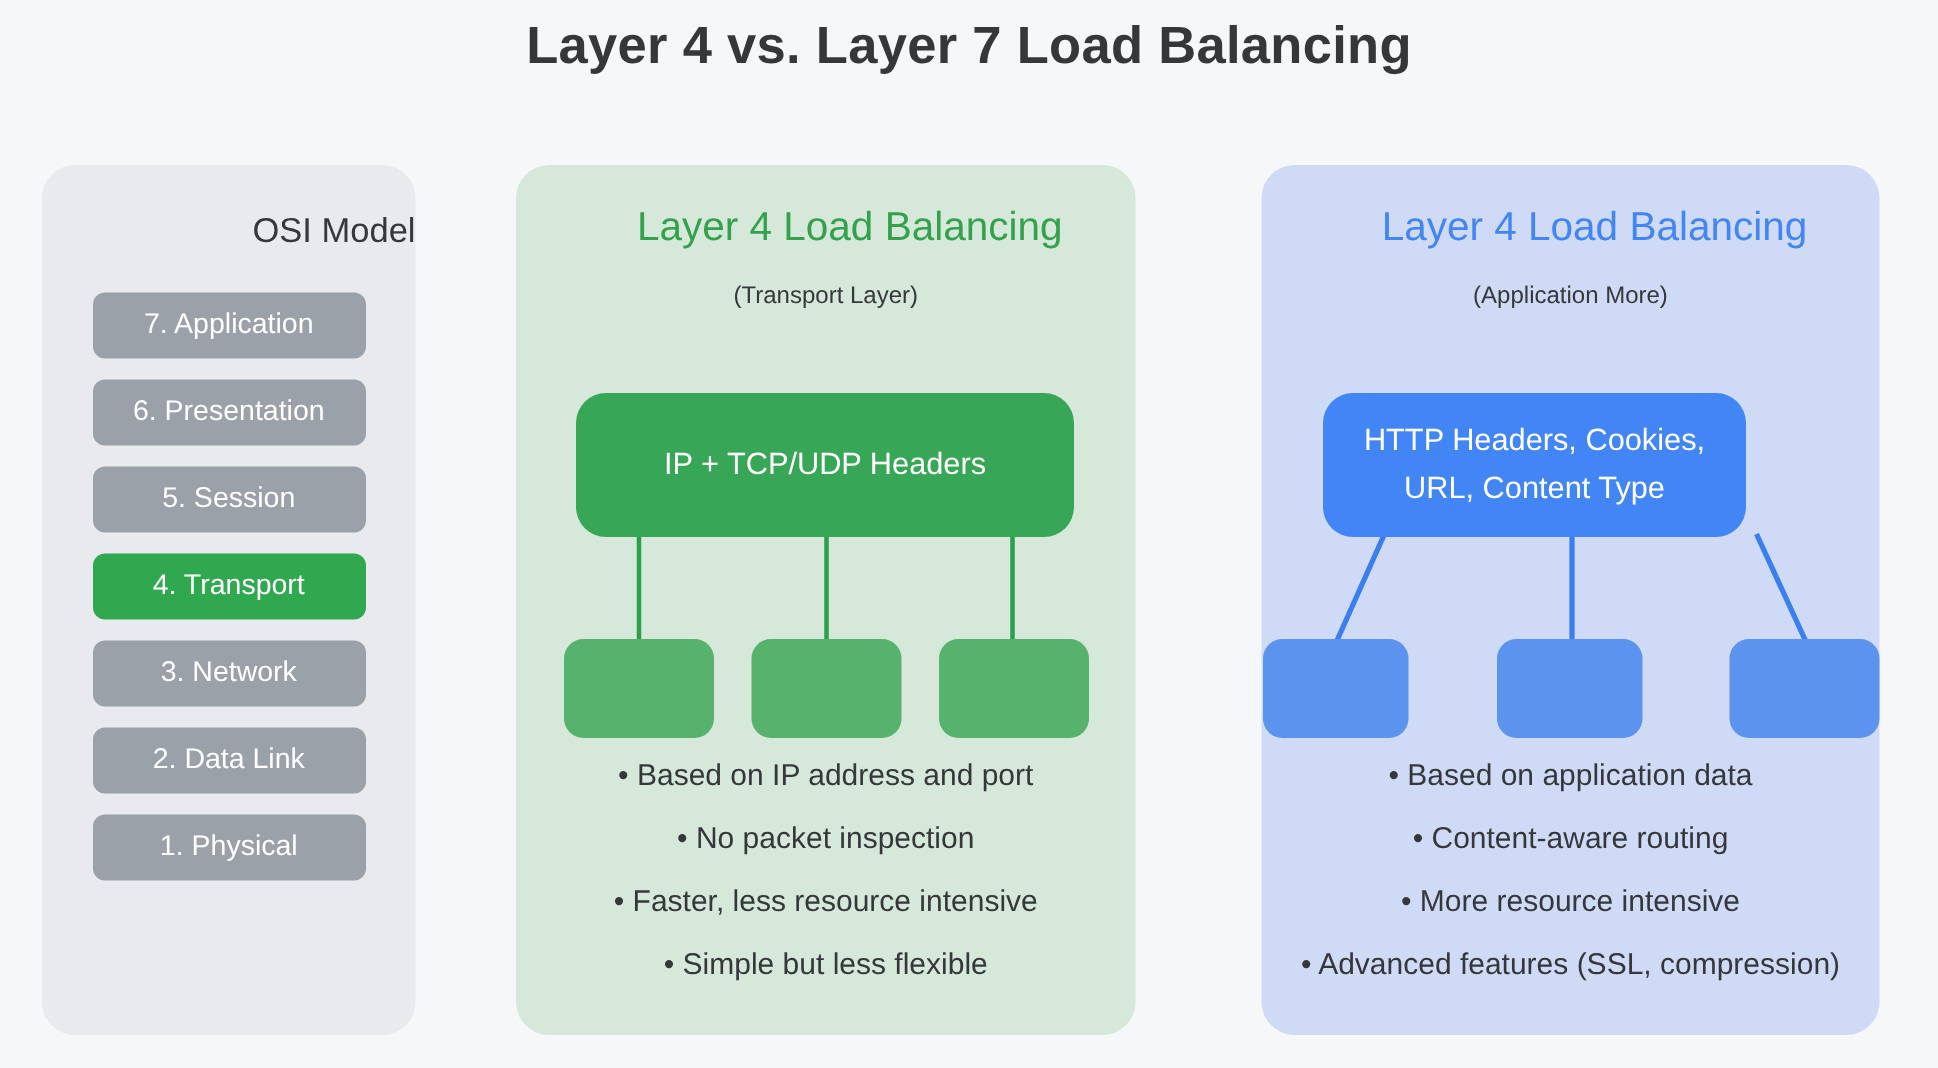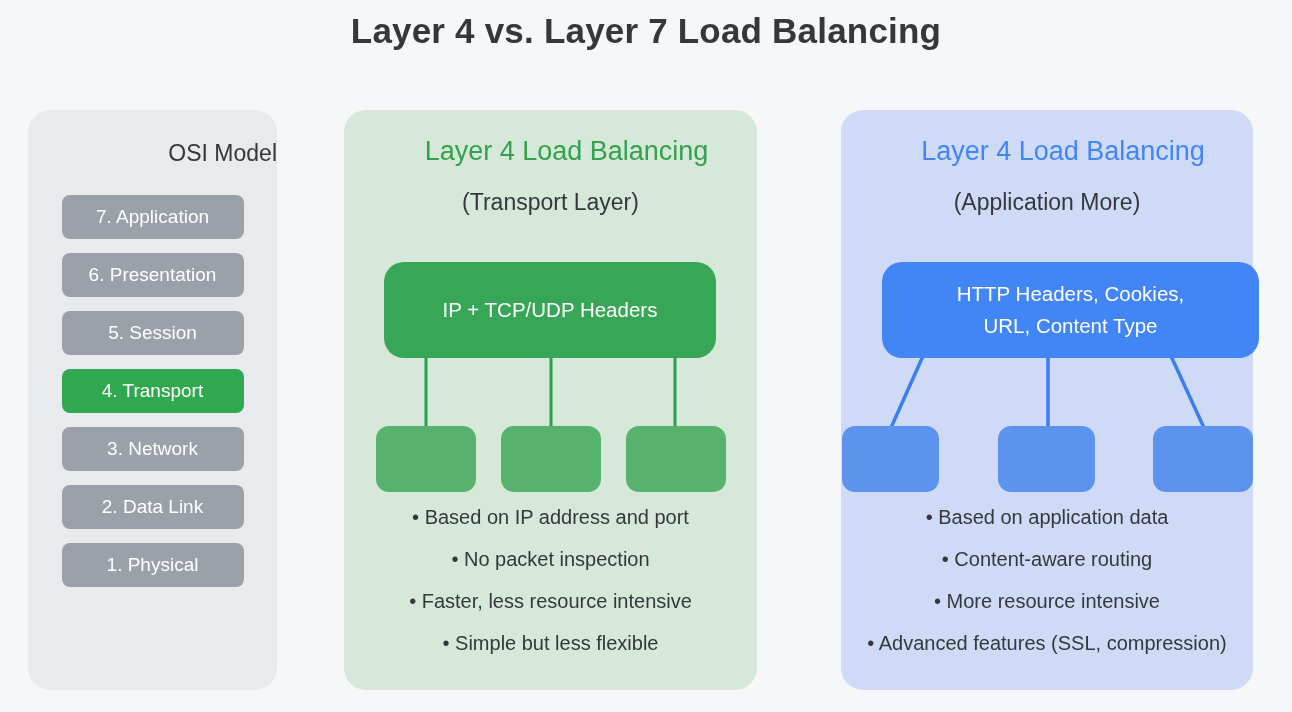--- a/index.html
+++ b/index.html
@@ -68,21 +68,21 @@
     top: 26px; left: 0; width: 100%;
     text-align: center;
     font-size: 27px;
     font-weight: normal;
     padding-left: 32px;
   }
   .cmp-subtitle {
     position: absolute;
     top: 79px; left: 0; width: 100%;
     text-align: center;
-    font-size: 23px;
+    font-size: 16px;
     color: #35373b;
   }
   .main-box {
     position: absolute;
     top: 152px;
     height: 96px;
     border-radius: 20px;
     color: #ffffff;
     font-size: 20.5px;
     display: flex;
@@ -124,21 +124,21 @@
   .panel-l4 .cmp-title { color: #34a14c; }
   .panel-l4 .main-box { left: 40px; width: 332px; background: #38a657; }
   .panel-l4 .node-box { background: #57b26e; }
   .panel-l4 .node-1 { left: 32px;  width: 100px; }
   .panel-l4 .node-2 { left: 157px; width: 100px; }
   .panel-l4 .node-3 { left: 282px; width: 100px; }
 
   
   .panel-l7 { left: 841px; width: 412px; background: #cfdbf6; }
   .panel-l7 .cmp-title { color: #4285f4; }
-  .panel-l7 .main-box { left: 41px; width: 377px; background: #4285f4; }
+  .panel-l7 .main-box { left: 41px; width: 282px; background: #4285f4; }
   .panel-l7 .main-box span { display: inline-block; max-width: 245px; }
   .panel-l7 .node-box { background: #5c93ef; }
   .panel-l7 .node-1 { left: 1px;   width: 97px; }
   .panel-l7 .node-2 { left: 157px; width: 97px; }
   .panel-l7 .node-3 { left: 312px; width: 100px; }
 </style>
 </head>
 <body>
 
 <div class="canvas">

